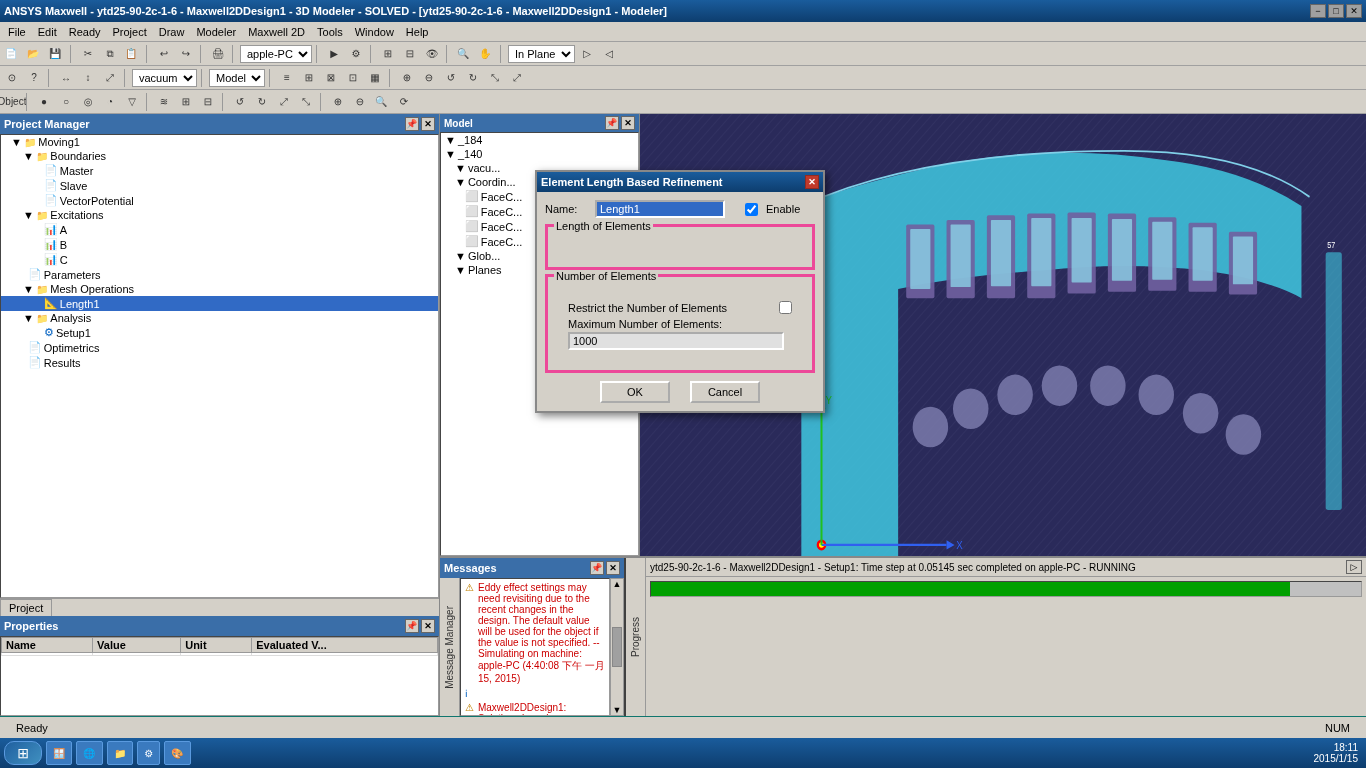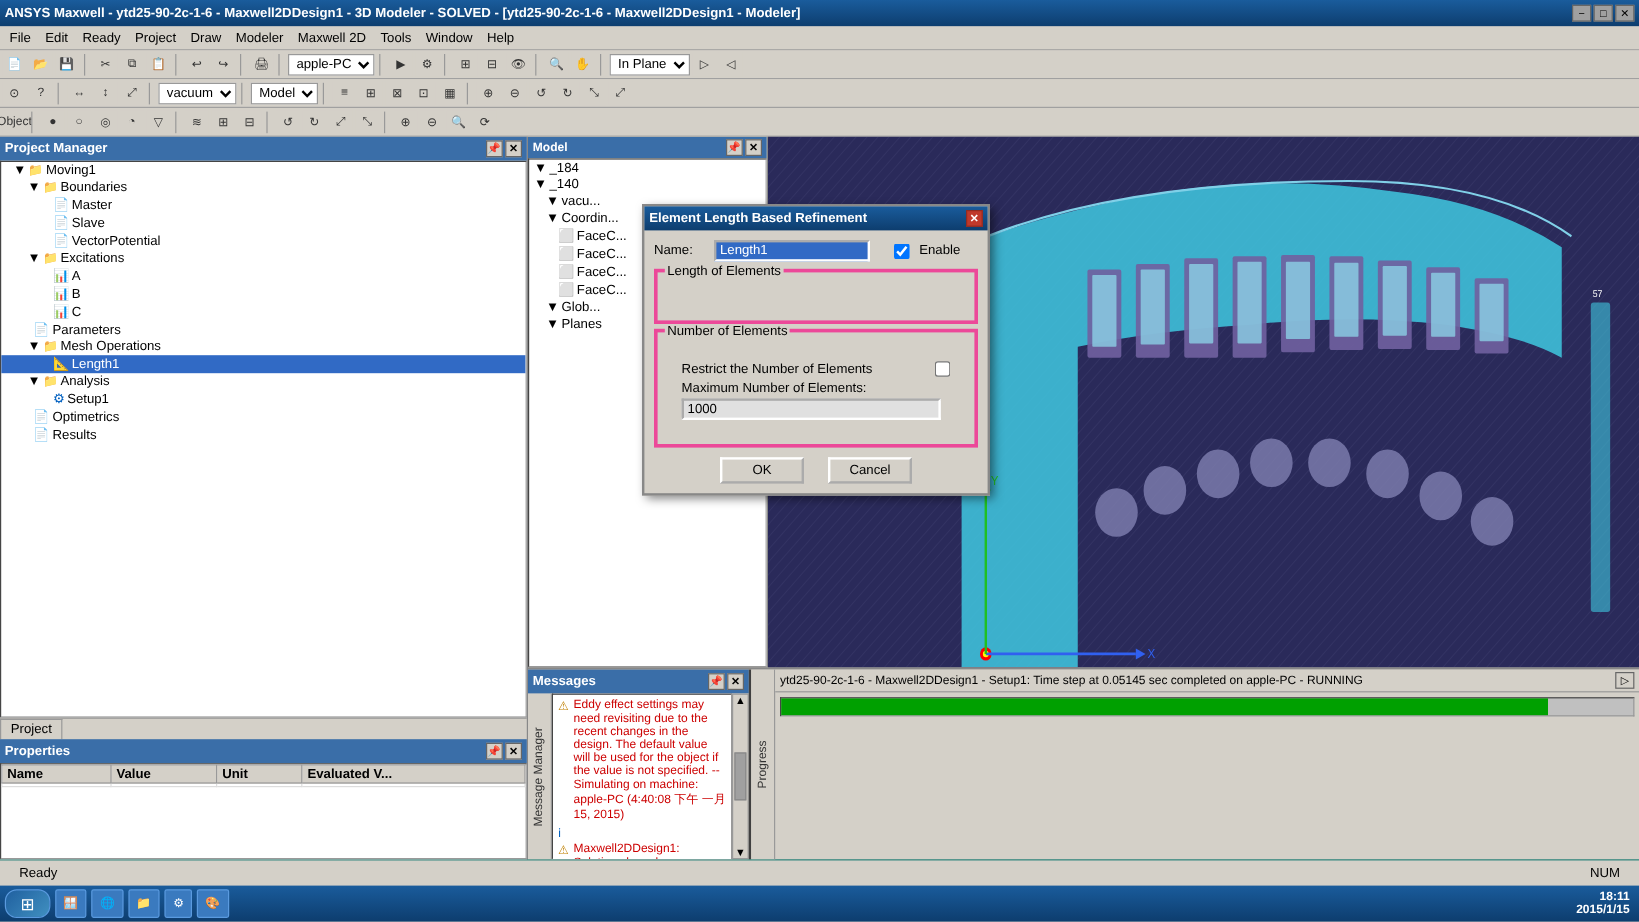--- a/index.html
+++ b/index.html
@@ -763,21 +763,21 @@
   <div style="height:24px; padding:0 6px; background:#3a7abf; border:1px solid #5a9adf; color:white; font-size:10px; display:flex; align-items:center; gap:3px; cursor:pointer; border-radius:2px;">
     <span>📁</span>
   </div>
   <div style="height:24px; padding:0 6px; background:#3a7abf; border:1px solid #5a9adf; color:white; font-size:10px; display:flex; align-items:center; gap:3px; cursor:pointer; border-radius:2px;">
     <span>⚙</span>
   </div>
   <div style="height:24px; padding:0 6px; background:#3a7abf; border:1px solid #5a9adf; color:white; font-size:10px; display:flex; align-items:center; gap:3px; cursor:pointer; border-radius:2px;">
     <span>🎨</span>
   </div>
   <div style="flex:1;"></div>
-  <div style="color:white; font-size:10px; text-align:right; margin-right:4px;font-weight:bold;">
+  <div style="color:white; font-size:10px; text-align:right; margin-right:4px;">
     <div>18:11</div>
     <div>2015/1/15</div>
   </div>
 </div>
 
 <div id="dialog-overlay">
   <div id="dialog">
     <div class="dialog-titlebar">
       <span class="dialog-title">Element Length Based Refinement</span>
       <div class="dialog-close">✕</div>

